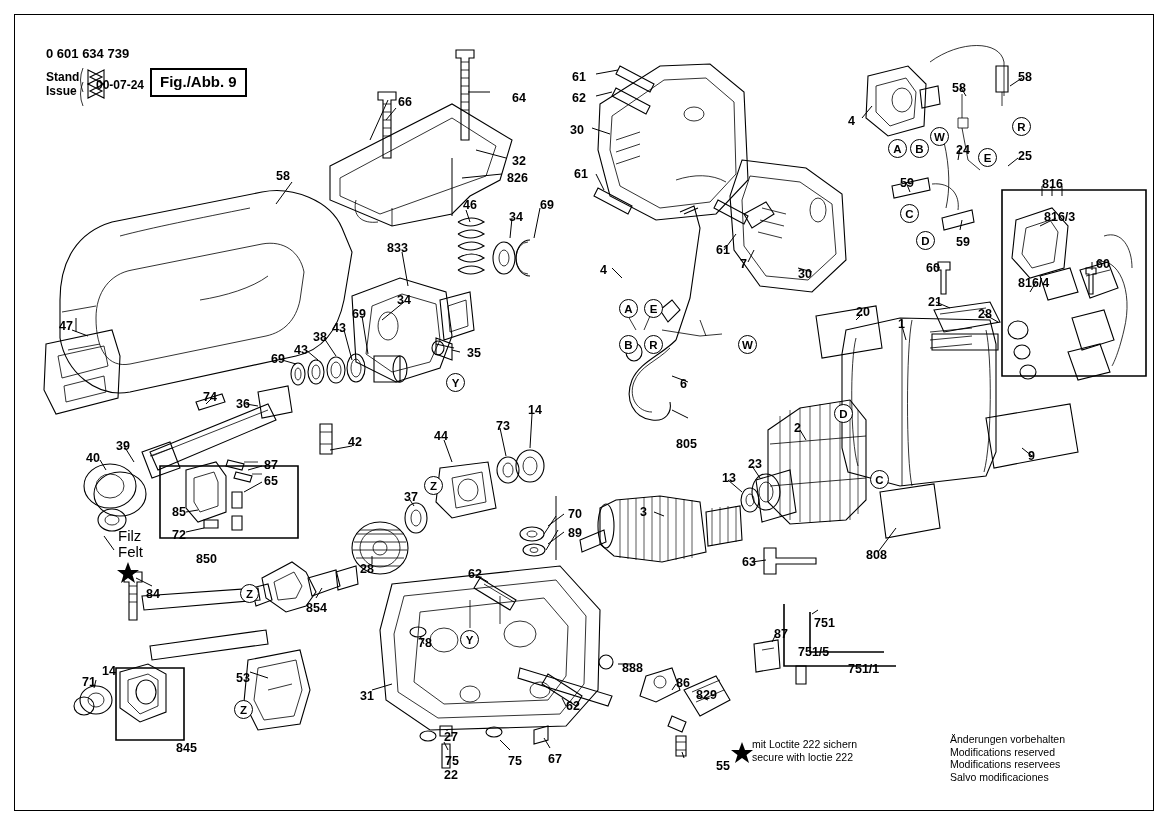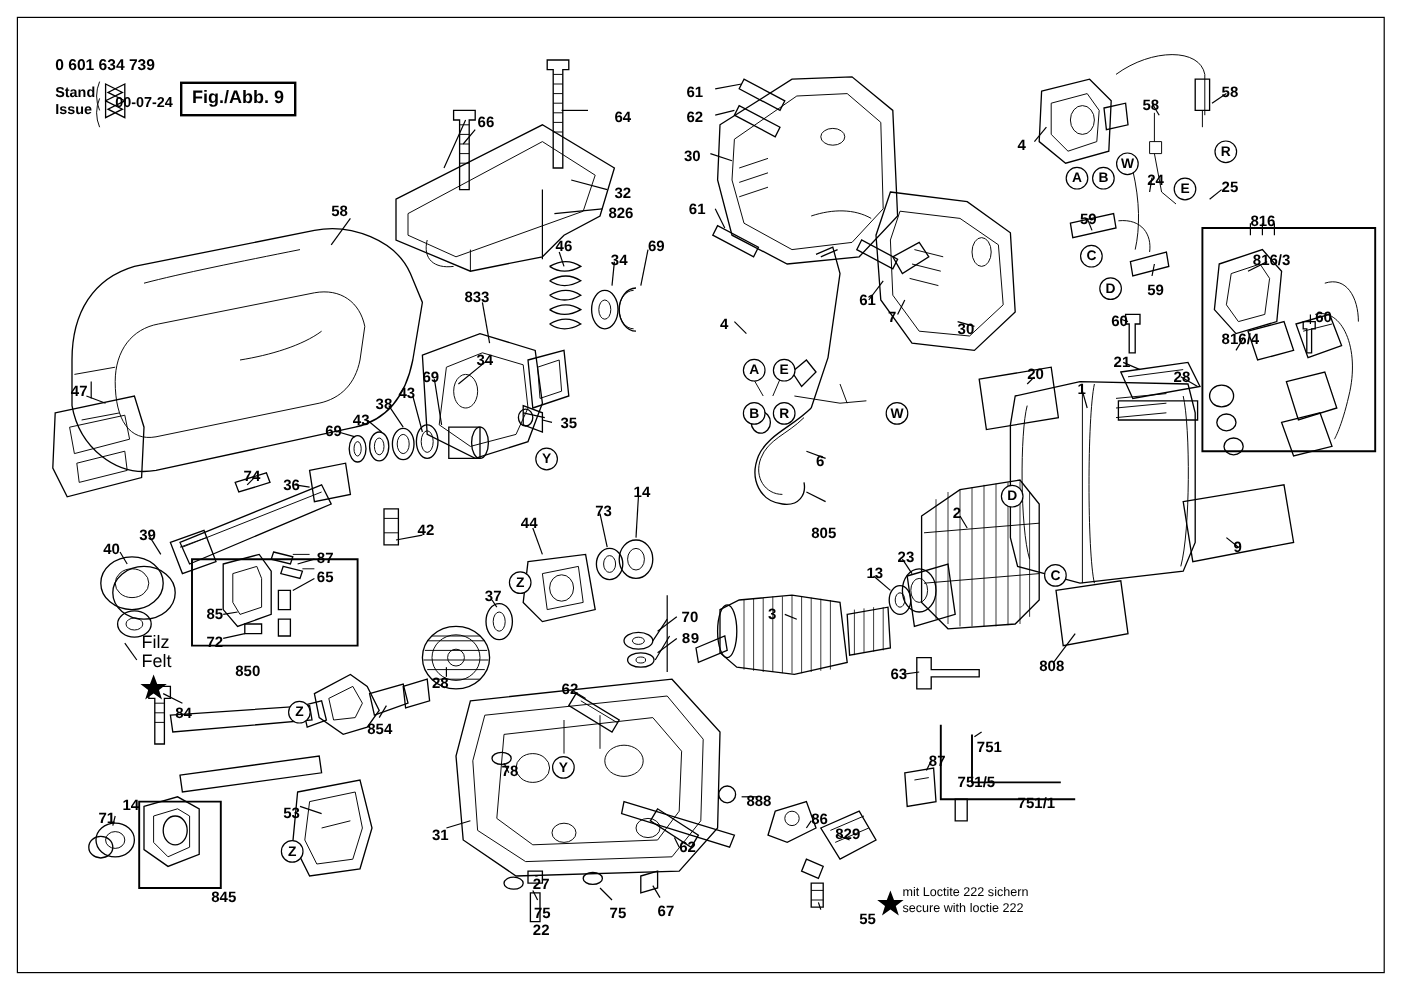--- a/index.html
+++ b/index.html
@@ -471,21 +471,21 @@
       <div class="lbl" style="left: 146px; top: 588px;">84</div>
       <div class="lbl" style="left: 306px; top: 602px; text-align: right;">854</div>
       <div class="lbl" style="left: 236px; top: 672px;">53</div>
       <div class="lbl" style="left: 82px; top: 676px;">71</div>
       <div class="lbl" style="left: 102px; top: 665px;">14</div>
       <div class="lbl" style="left: 176px; top: 742px;">845</div>
       <div class="lbl" style="left: 360px; top: 690px;">31</div>
       <div class="lbl" style="left: 418px; top: 637px;">78</div>
       <div class="lbl" style="left: 468px; top: 568px;">62</div>
       <div class="lbl" style="left: 568px; top: 508px;">70</div>
-      <div class="lbl" style="left: 568px; top: 527px; font-family: Liberation Mono, monospace;">89</div>
+      <div class="lbl" style="left: 568px; top: 527px;">89</div>
       <div class="lbl" style="left: 566px; top: 700px;">62</div>
       <div class="lbl" style="left: 548px; top: 753px;">67</div>
       <div class="lbl" style="left: 445px; top: 755px;">75</div>
       <div class="lbl" style="left: 508px; top: 755px;">75</div>
       <div class="lbl" style="left: 444px; top: 731px;">27</div>
       <div class="lbl" style="left: 444px; top: 769px;">22</div>
       <div class="lbl" style="left: 622px; top: 662px;">888</div>
       <div class="lbl" style="left: 676px; top: 677px;">86</div>
       <div class="lbl" style="left: 696px; top: 689px;">829</div>
       <div class="lbl" style="left: 716px; top: 760px;">55</div>
@@ -525,15 +525,19 @@
       <div class="lbl" style="left: 1096px; top: 258px;">60</div>
       <div class="lbl" style="left: 1042px; top: 178px;">816</div>
       <div class="lbl" style="left: 1044px; top: 211px;">816/3</div>
       <div class="lbl" style="left: 1018px; top: 277px;">816/4</div>
     </div>
 
   <div class="lbl sm reg" style="left:118px;top:528px;">
     <span>Filz</span><br><span>Felt</span>
   </div>
 
+  <div id="notes">Änderungen vorbehalten
+Modifications reserved
+Modifications reservees
+Salvo modificaciones</div>
   <div id="loctite">mit Loctite 222 sichern
 secure with loctie 222</div>
 </div>
 
 </body></html>

